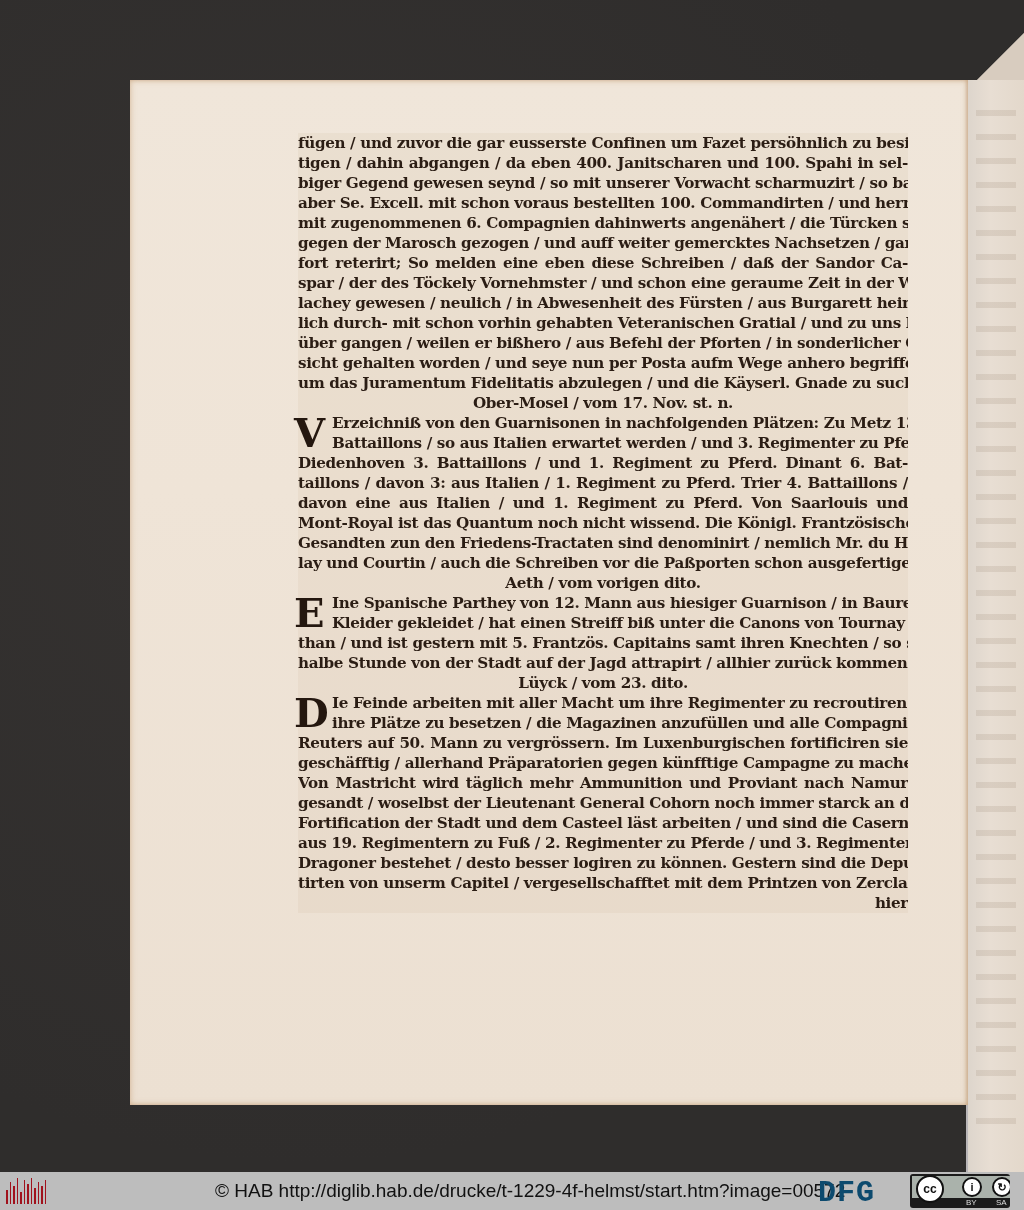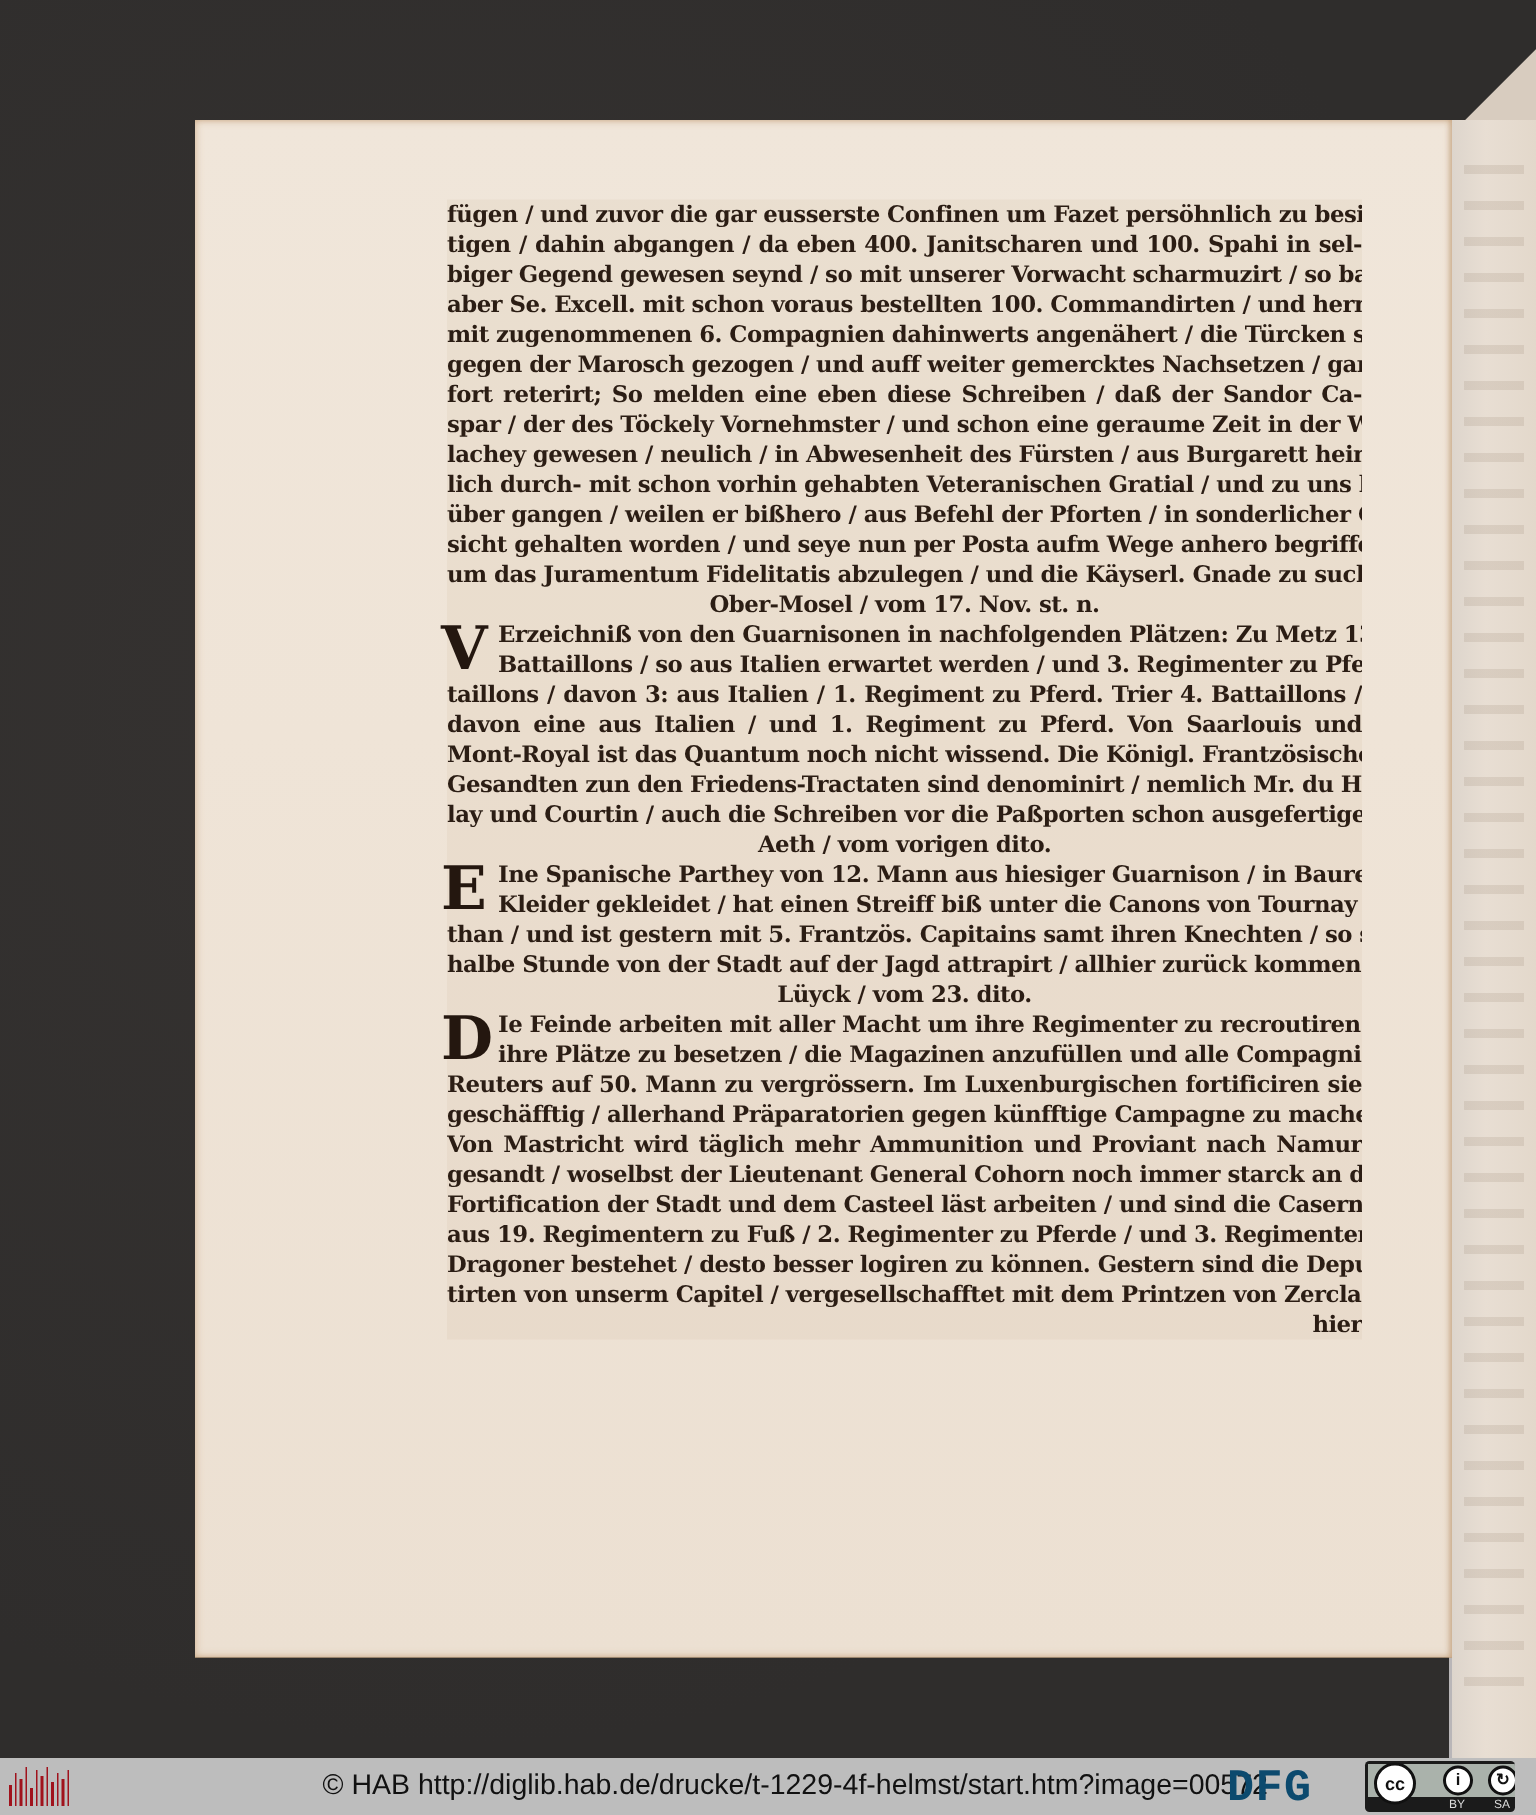--- a/index.html
+++ b/index.html
@@ -122,20 +122,21 @@
     <div class="ln">sicht gehalten worden / und seye nun per Posta aufm Wege anhero begriffen /</div>
     <div class="ln">um das Juramentum Fidelitatis abzulegen / und die Käyserl. Gnade zu suchen.</div>
   </div>
 
   <div class="ln center">Ober-Mosel / vom 17. Nov. st. n.</div>
 
   <div class="para">
     <span class="dropcap">V</span>
     <div class="ln indent">Erzeichniß von den Guarnisonen in nachfolgenden Plätzen: Zu Metz 13.</div>
     <div class="ln indent">Battaillons / so aus Italien erwartet werden / und 3. Regimenter zu Pferd.</div>
+    <div class="ln">Diedenhoven 3. Battaillons / und 1. Regiment zu Pferd.  Dinant 6. Bat-</div>
     <div class="ln">taillons / davon 3: aus Italien / 1. Regiment zu Pferd.  Trier 4. Battaillons /</div>
     <div class="ln">davon eine aus Italien / und 1. Regiment zu Pferd.  Von Saarlouis und</div>
     <div class="ln">Mont-Royal ist das Quantum noch nicht wissend.  Die Königl. Frantzösischen</div>
     <div class="ln">Gesandten zun den Friedens-Tractaten sind denominirt / nemlich Mr. du Har-</div>
     <div class="ln">lay und Courtin / auch die Schreiben vor die Paßporten schon ausgefertiget.</div>
   </div>
 
   <div class="ln center">Aeth / vom vorigen dito.</div>
 
   <div class="para">

